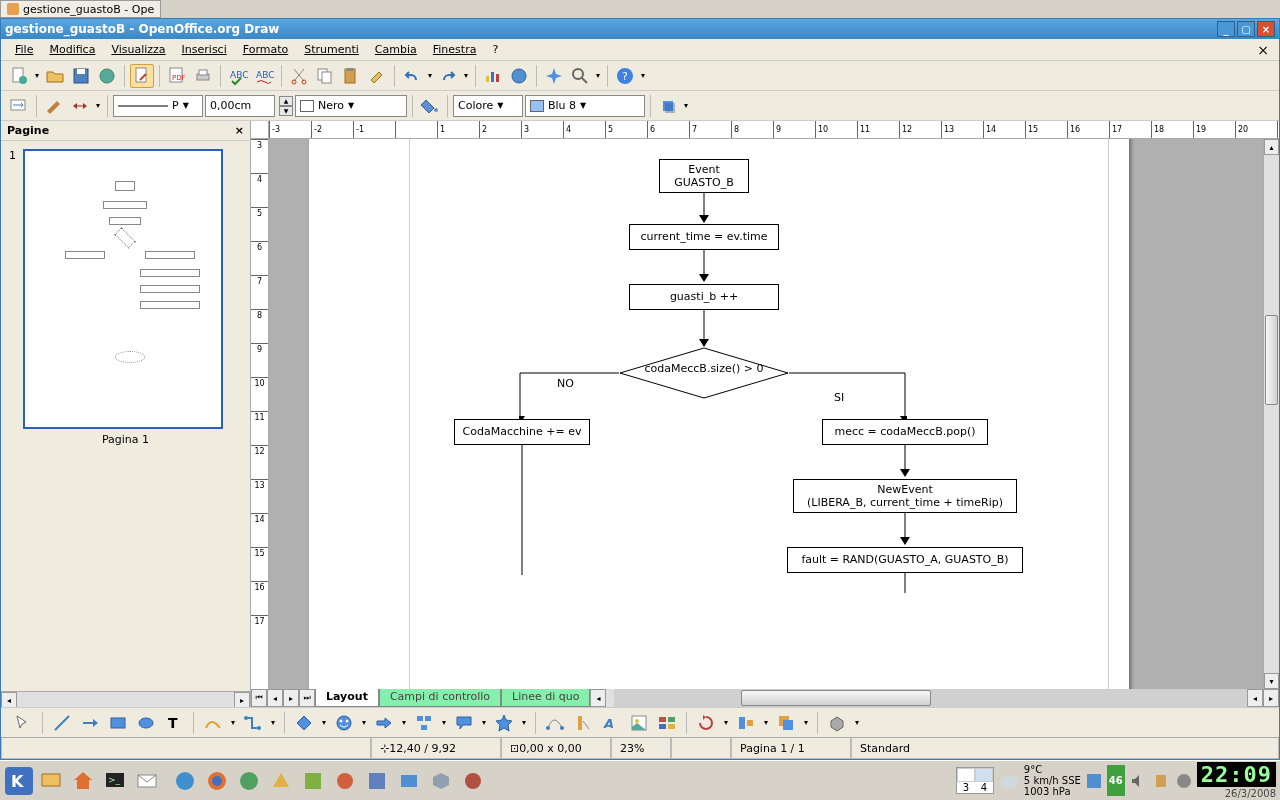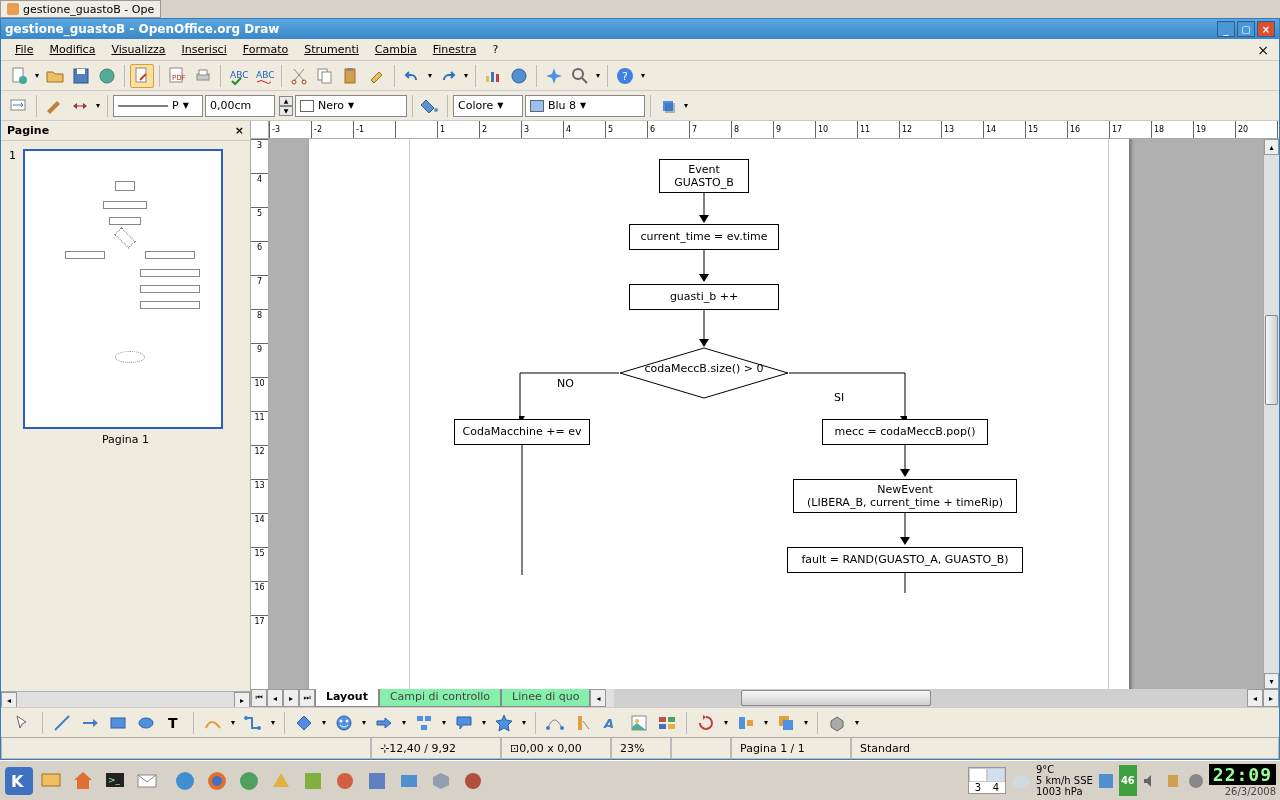--- a/index.html
+++ b/index.html
@@ -61,21 +61,21 @@
   .sheet-tab.inactive { background: #86efac; color: #444; }
   .canvas-hscroll { flex: 1; margin-left: 8px; display: flex; align-items: stretch; }
   .canvas-hscroll .sb-track { flex: 1; background: #d0d0d0; position: relative; }
   .canvas-hscroll .sb-thumb { position: absolute; left: 20%; width: 30%; top: 1px; bottom: 1px; background: linear-gradient(to bottom,#f8f8f8,#d0d0d0); border: 1px solid #888; border-radius: 2px; }
   .drawing-toolbar { height: 30px; background: #efebde; border-top: 1px solid #ccc; display: flex; align-items: center; padding: 2px 10px; gap: 4px; }
   .statusbar { height: 22px; border-top: 1px solid #aaa; background: #efebde; display: flex; align-items: stretch; font-size: 11px; }
   .status-cell { border: 1px solid #bbb; border-top: none; padding: 2px 8px; display: flex; align-items: center; }
   .sys-taskbar { position: absolute; bottom: 0; left: 0; right: 0; height: 40px; background: #d6d2c8; border-top: 1px solid #fff; display: flex; align-items: center; padding: 2px 4px; gap: 2px; }
   .sys-icon { width: 30px; height: 30px; display: flex; align-items: center; justify-content: center; cursor: pointer; border-radius: 3px; }
   .sys-tray { margin-left: auto; display: flex; align-items: center; gap: 3px; font-size: 10px; }
-  .sys-clock { font-family: monospace; font-size: 18px; font-weight: bold; background: #000; color: #9f9; padding: 0 4px; letter-spacing: 1px; }
+  .sys-clock { font-family: monospace; font-size: 22px; font-weight: bold; background: #000; color: #9f9; padding: 0 4px; letter-spacing: 1px; }
   .sys-date { font-size: 10px; color: #444; }
   svg { display: block; }
   .ic { width: 20px; height: 20px; }
 </style>
 </head>
 <body>
 
 <div class="taskbar-tab">
   <span class="icon"></span>
   <span>gestione_guastoB - Ope</span>

